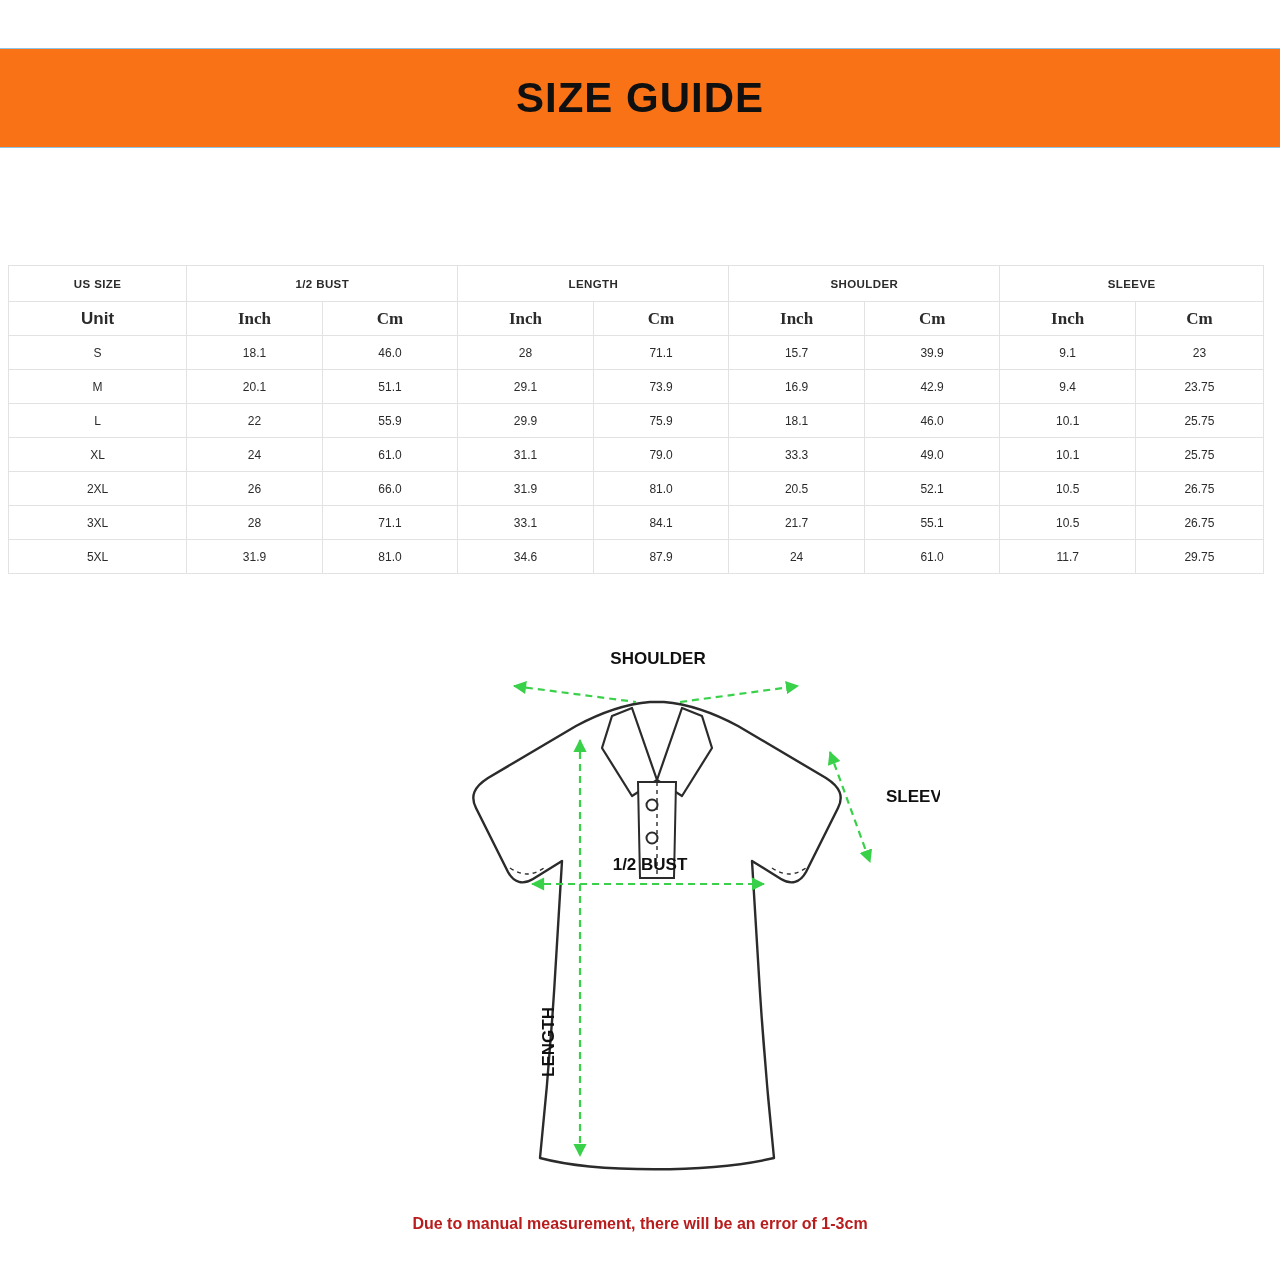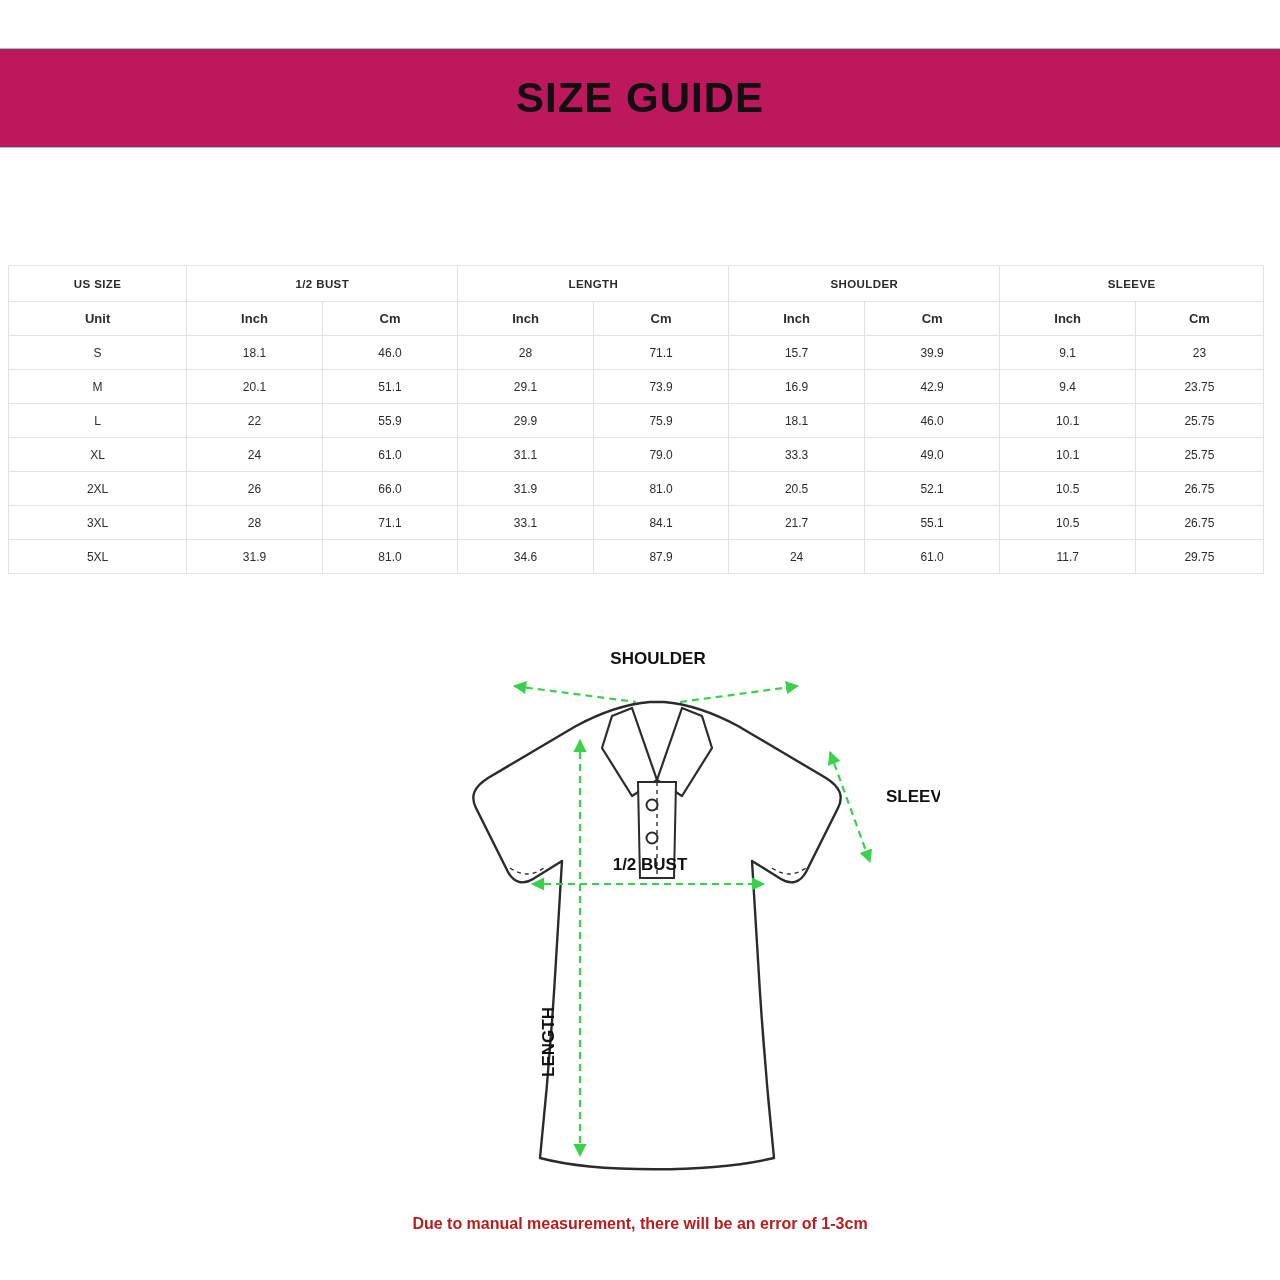--- a/index.html
+++ b/index.html
@@ -18,21 +18,21 @@
     overflow: hidden;
   }
 
   
   .banner {
     position: absolute;
     left: 0;
     top: 48px;
     width: 1280px;
     height: 100px;
-    background: #be185d;
+    background: #f97316;
     border-top: 1px solid #8ec4e6;
     border-bottom: 1px solid #8ec4e6;
     display: flex;
     align-items: center;
     justify-content: center;
   }
   .banner-title {
     font-size: 42px;
     font-weight: bold;
     letter-spacing: 1px;
@@ -62,27 +62,27 @@
     vertical-align: middle;
   }
   table.size-table thead th {
     font-weight: bold;
     font-size: 11.5px;
     letter-spacing: 0.4px;
     height: 36px;
   }
   table.size-table tbody tr.unit-row td {
     font-weight: bold;
-    font-size: 13px;
+    font-size: 17px;
   }
   table.size-table tbody tr.alt td {
     background: #f4f4f4;
   }
   .col-size { width: 14.2%; }
-  .col-val  { width: 10.8%; }
+  .col-val  { width: 10.8%; font-family: Liberation Serif, serif; }
 
   
   .diagram {
     position: absolute;
     left: 380px;
     top: 630px;
     width: 560px;
     height: 560px;
   }
   .diagram svg { display: block; }

